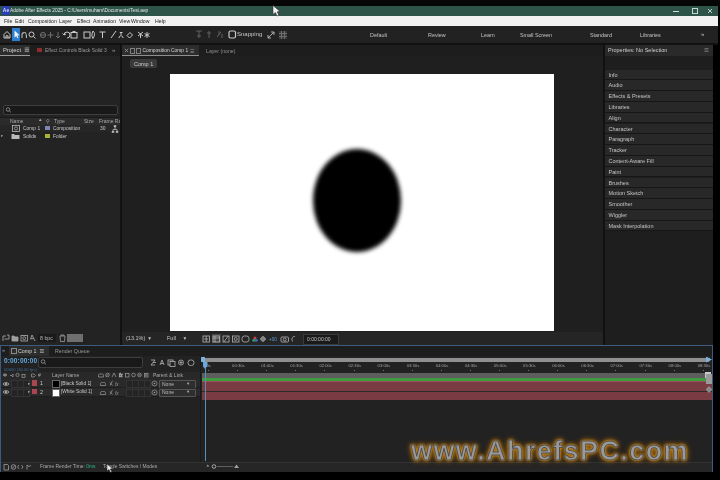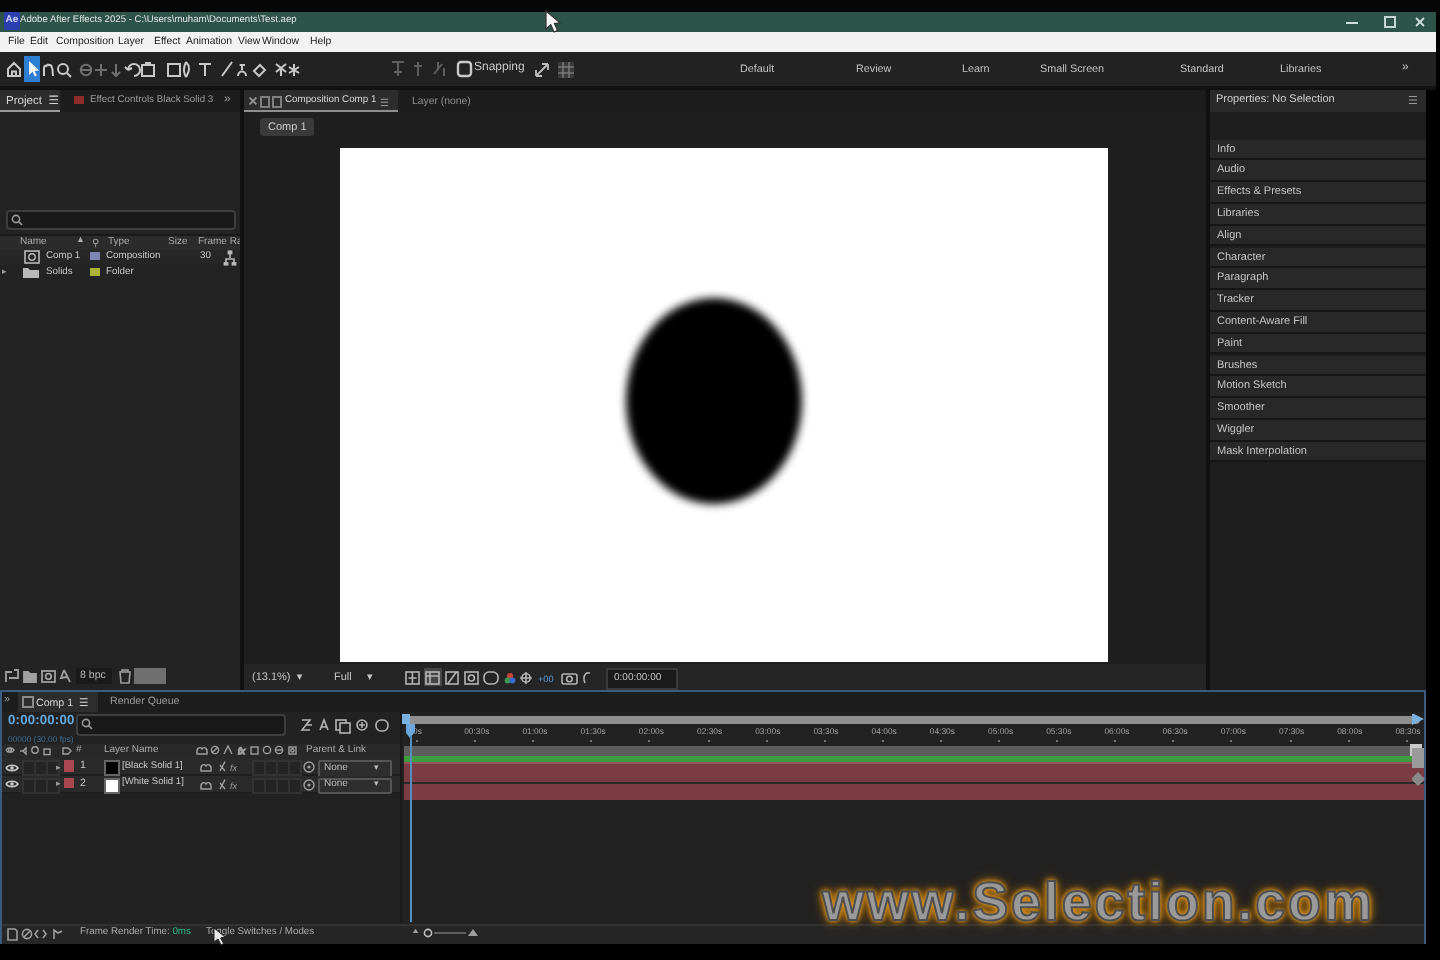--- a/index.html
+++ b/index.html
@@ -455,13 +455,13 @@
   </svg>
 <svg class="abs" style="left:205px;top:463px;" width="35" height="7" viewBox="0 0 35 7">
   <path d="M2 5 L4 2 L6 5 Z" fill="#9f9f9f" transform="scale(0.7)"></path>
   <circle cx="9" cy="3.5" r="1.8" fill="none" stroke="#bfbfbf" stroke-width="0.8"></circle>
   <path d="M12 3.5 L28 3.5" stroke="#6f6f6f" stroke-width="0.8"></path>
   <path d="M29 5 L31.5 1.5 L34 5 Z" fill="#9f9f9f"></path>
 </svg>
 
 <div class="txt" style="left:411px;top:435.5px;font-size:27px;font-weight:bold;color:#9a9a9a;letter-spacing:1.4px;
   -webkit-text-stroke:1px #4f4f4f;
-  text-shadow:0 0 2px #f0a828,0 0 3px #d88d18,0 0 5px #c07b10,0 0 7px #9a6008;">www.Selection.com</div>
+  text-shadow:0 0 2px #f0a828,0 0 3px #d88d18,0 0 5px #c07b10,0 0 7px #9a6008;">www.AhrefsPC.com</div>
 
 </body></html>

